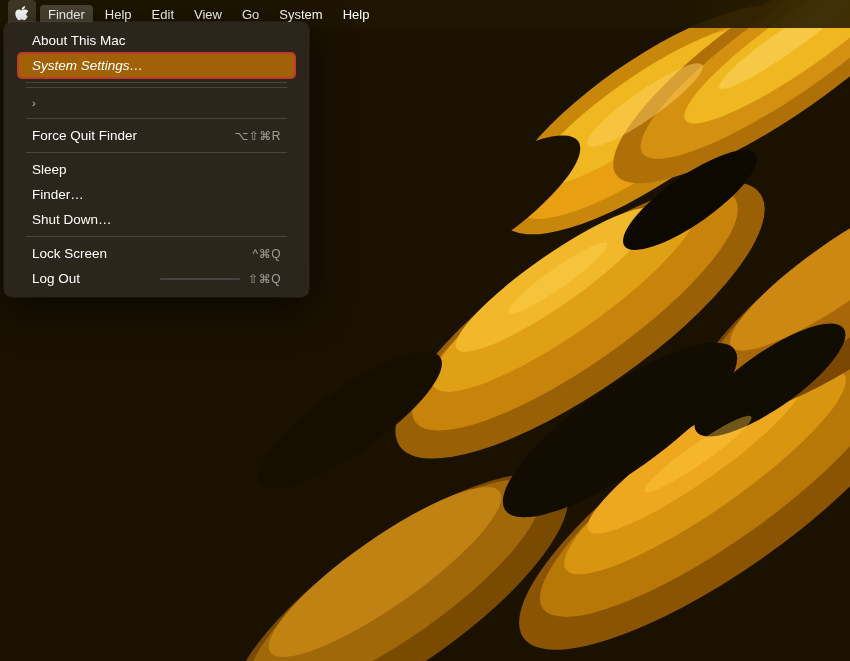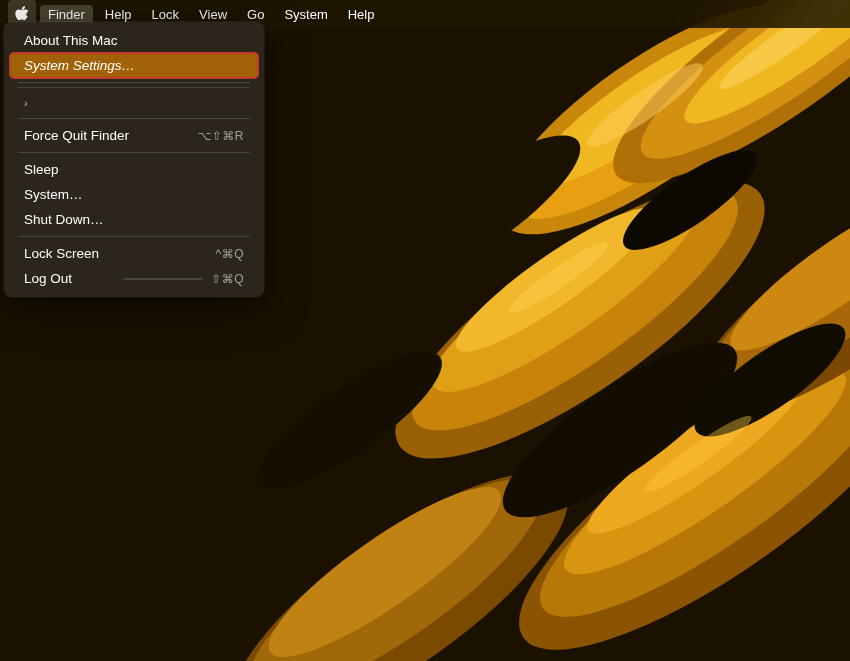--- a/index.html
+++ b/index.html
@@ -70,24 +70,24 @@
       border-radius: 4px;
       background: rgba(255,255,255,0.15);
       margin-right: 4px;
     }
 
     
     .dropdown-menu {
       position: absolute;
       top: 22px;
       left: 4px;
-      width: 260px;
+      width: 305px;
       background: rgba(44, 38, 28, 0.97);
       border-radius: 8px;
-      padding: 6px 4px;
+      padding: 6px 12px;
       z-index: 200;
       box-shadow: 0 10px 40px rgba(0,0,0,0.6), 0 0 0 0.5px rgba(255,255,255,0.15);
     }
 
     .menu-item {
       display: flex;
       align-items: center;
       justify-content: space-between;
       padding: 5px 14px;
       color: #fff;
@@ -184,21 +184,21 @@
 <div class="menubar">
   <div class="apple-logo">
     <svg width="14" height="16" viewBox="0 0 14 16" fill="white" xmlns="http://www.w3.org/2000/svg">
       <path d="M11.5 8.5c0-2.2 1.8-3.2 1.9-3.3-1-1.5-2.6-1.7-3.2-1.7-1.4-.1-2.7.8-3.4.8-.7 0-1.8-.8-3-.8C2.1 3.5.3 4.7.3 7.5c0 1.7.7 3.5 1.5 4.7.7 1 1.4 2 2.4 2 1 0 1.3-.6 2.5-.6s1.5.6 2.5.6c1 0 1.7-.9 2.4-1.9.7-1 1-2 1-2-.1-.1-1.9-.8-1.9-3.3 0 0-.1 0 0 0zm-2.3-5.8c.6-.7 1-1.7.9-2.7-.9.1-1.9.6-2.5 1.3-.5.6-1 1.6-.9 2.6 1 .1 2-.5 2.5-1.2z"></path>
     </svg>
   </div>
 
   <div class="menubar-items">
     <div class="menubar-item active">Finder</div>
     <div class="menubar-item">Help</div>
-    <div class="menubar-item">Lock</div>
+    <div class="menubar-item">Edit</div>
     <div class="menubar-item">View</div>
     <div class="menubar-item">Go</div>
     <div class="menubar-item">System</div>
     <div class="menubar-item">Help</div>
   </div>
 </div>
 
 <div class="dropdown-menu">
 
   <div class="menu-item">
@@ -225,21 +225,21 @@
     <span class="menu-shortcut">⌥⇧⌘R</span>
   </div>
 
   <div class="menu-separator"></div>
 
   <div class="menu-item">
     <span class="menu-item-label">Sleep</span>
   </div>
 
   <div class="menu-item">
-    <span class="menu-item-label">System…</span>
+    <span class="menu-item-label">Finder…</span>
   </div>
 
   <div class="menu-item">
     <span class="menu-item-label">Shut Down…</span>
   </div>
 
   <div class="menu-separator"></div>
 
   <div class="menu-item">
     <span class="menu-item-label">Lock Screen</span>

